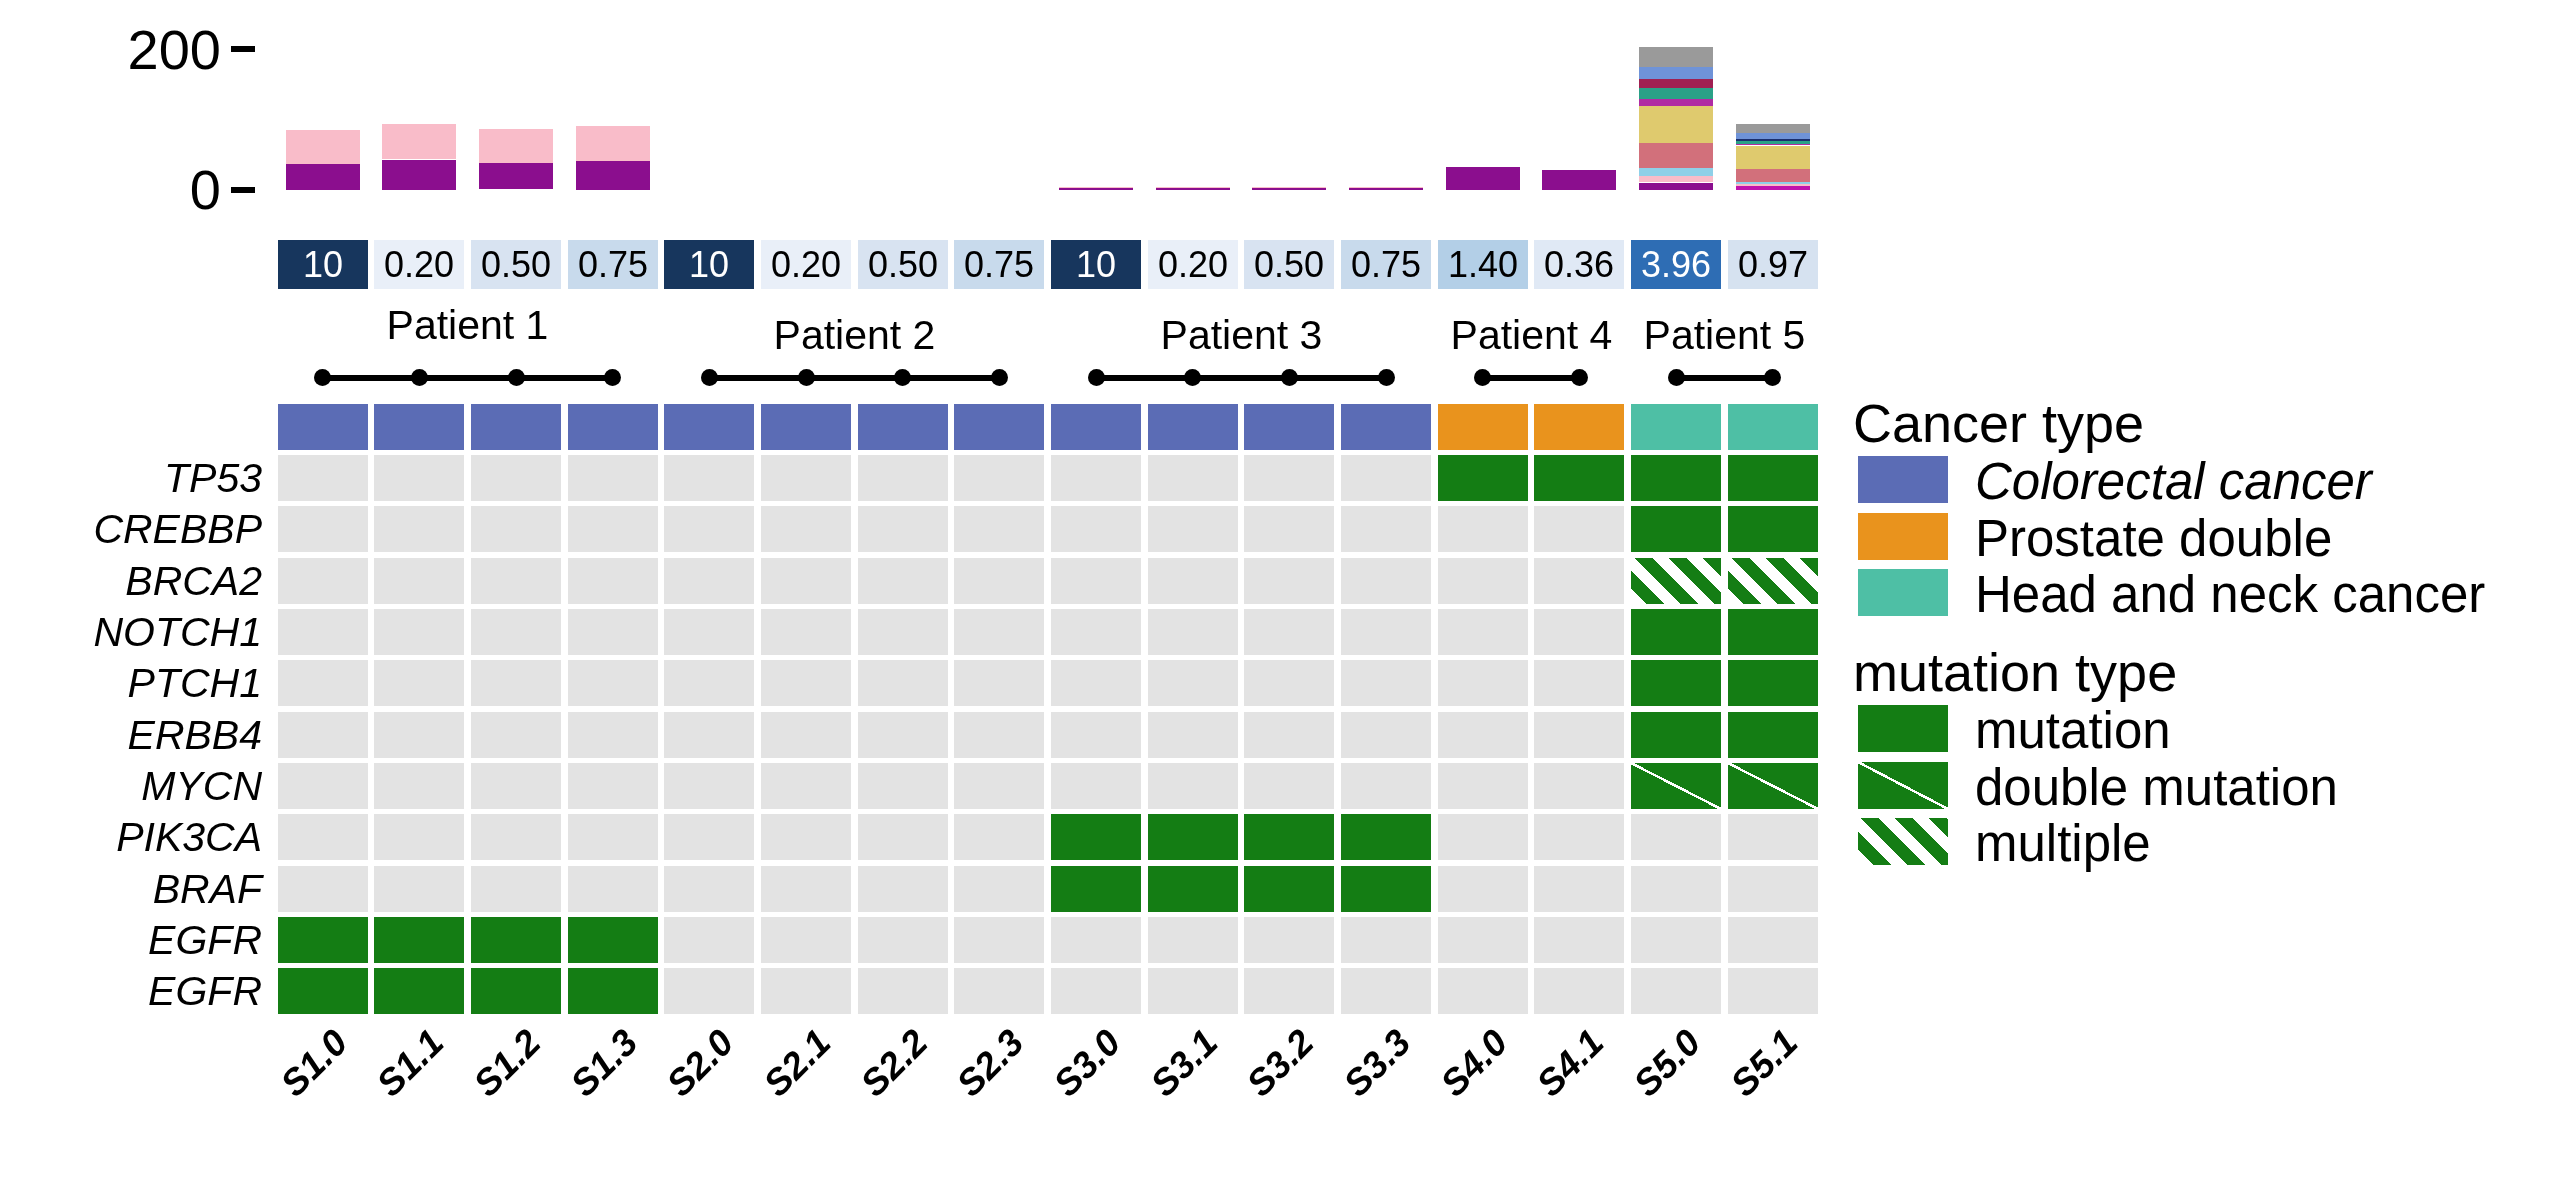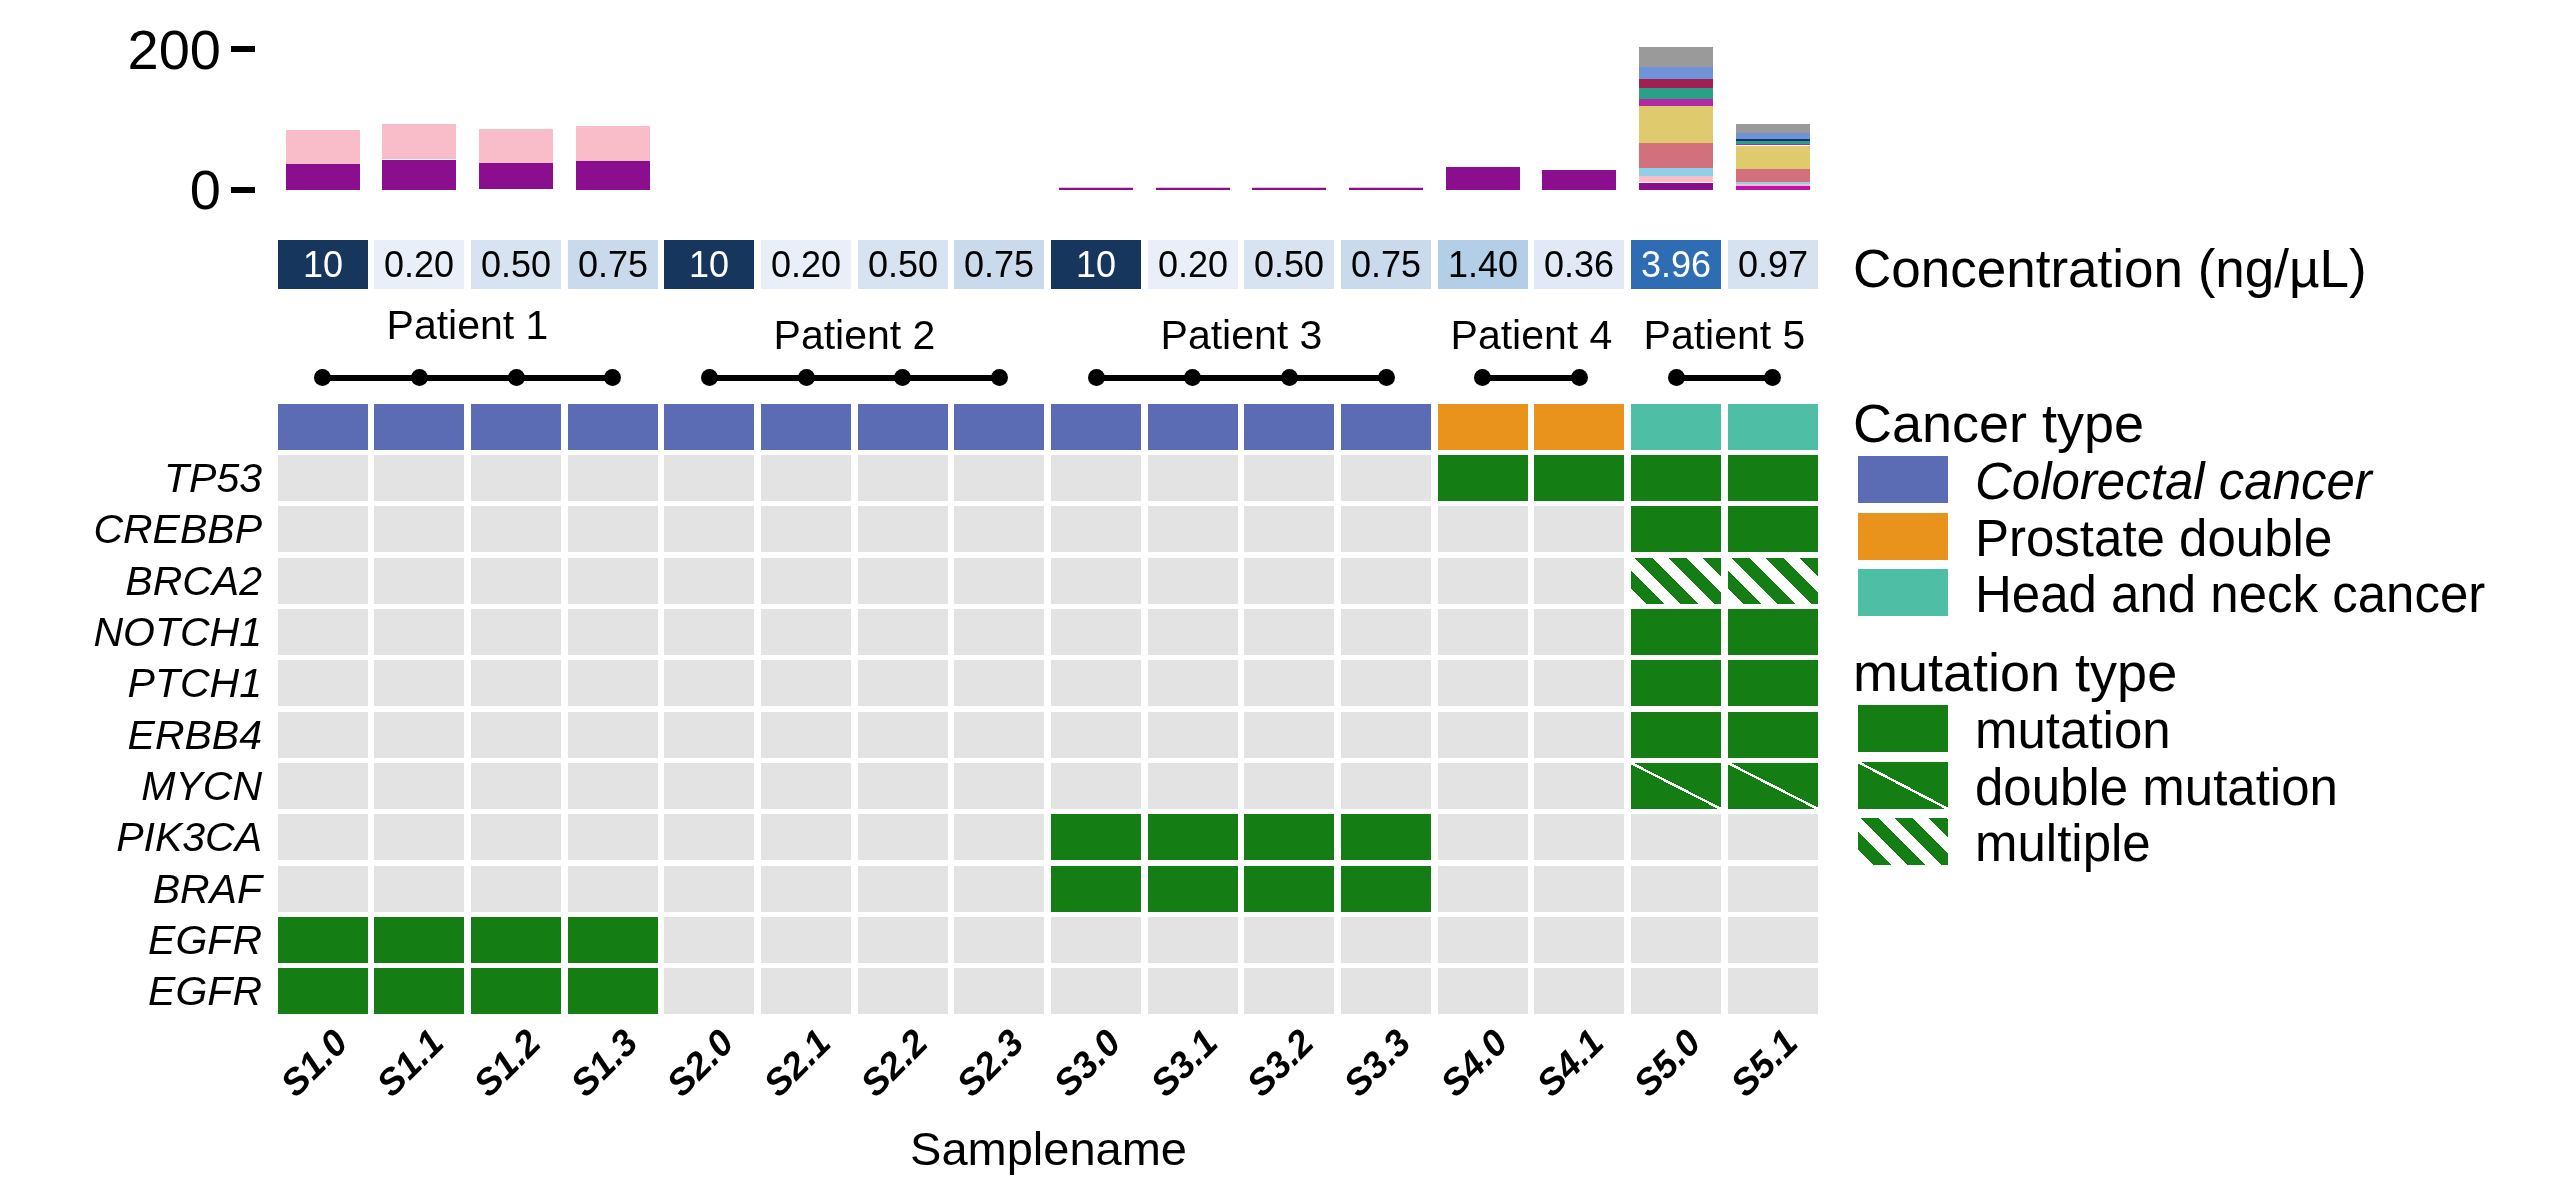--- a/index.html
+++ b/index.html
@@ -342,22 +342,20 @@
       <div class="sample-label" style="left: 844px; top: 1023px;">S2.3</div>
       <div class="sample-label" style="left: 941px; top: 1023px;">S3.0</div>
       <div class="sample-label" style="left: 1038px; top: 1023px;">S3.1</div>
       <div class="sample-label" style="left: 1134px; top: 1023px;">S3.2</div>
       <div class="sample-label" style="left: 1231px; top: 1023px;">S3.3</div>
       <div class="sample-label" style="left: 1328px; top: 1023px;">S4.0</div>
       <div class="sample-label" style="left: 1424px; top: 1023px;">S4.1</div>
       <div class="sample-label" style="left: 1521px; top: 1023px;">S5.0</div>
       <div class="sample-label" style="left: 1618px; top: 1023px;">S5.1</div>
     </div>
-  <div class="xlabel">Samplename</div>
-  <div class="side-label" id="conc-side-label">Concentration (ng/µL)</div>
   <div id="legend-layer">
       <div class="legend-title" style="top: 392px;">Cancer type</div>
       <div class="legend-swatch" style="top: 456px; background: rgb(91, 108, 181);"></div>
       <div class="legend-text" style="top: 456px; font-style: italic;">Colorectal cancer</div>
       <div class="legend-swatch" style="top: 513px; background: rgb(233, 147, 29);"></div>
       <div class="legend-text" style="top: 513px;">Prostate double</div>
       <div class="legend-swatch" style="top: 569px; background: rgb(78, 191, 165);"></div>
       <div class="legend-text" style="top: 569px;">Head and neck cancer</div>
       <div class="legend-title" style="top: 641px;">mutation type</div>
       <div class="legend-swatch" style="top: 705px; background: rgb(20, 125, 20);"></div>

